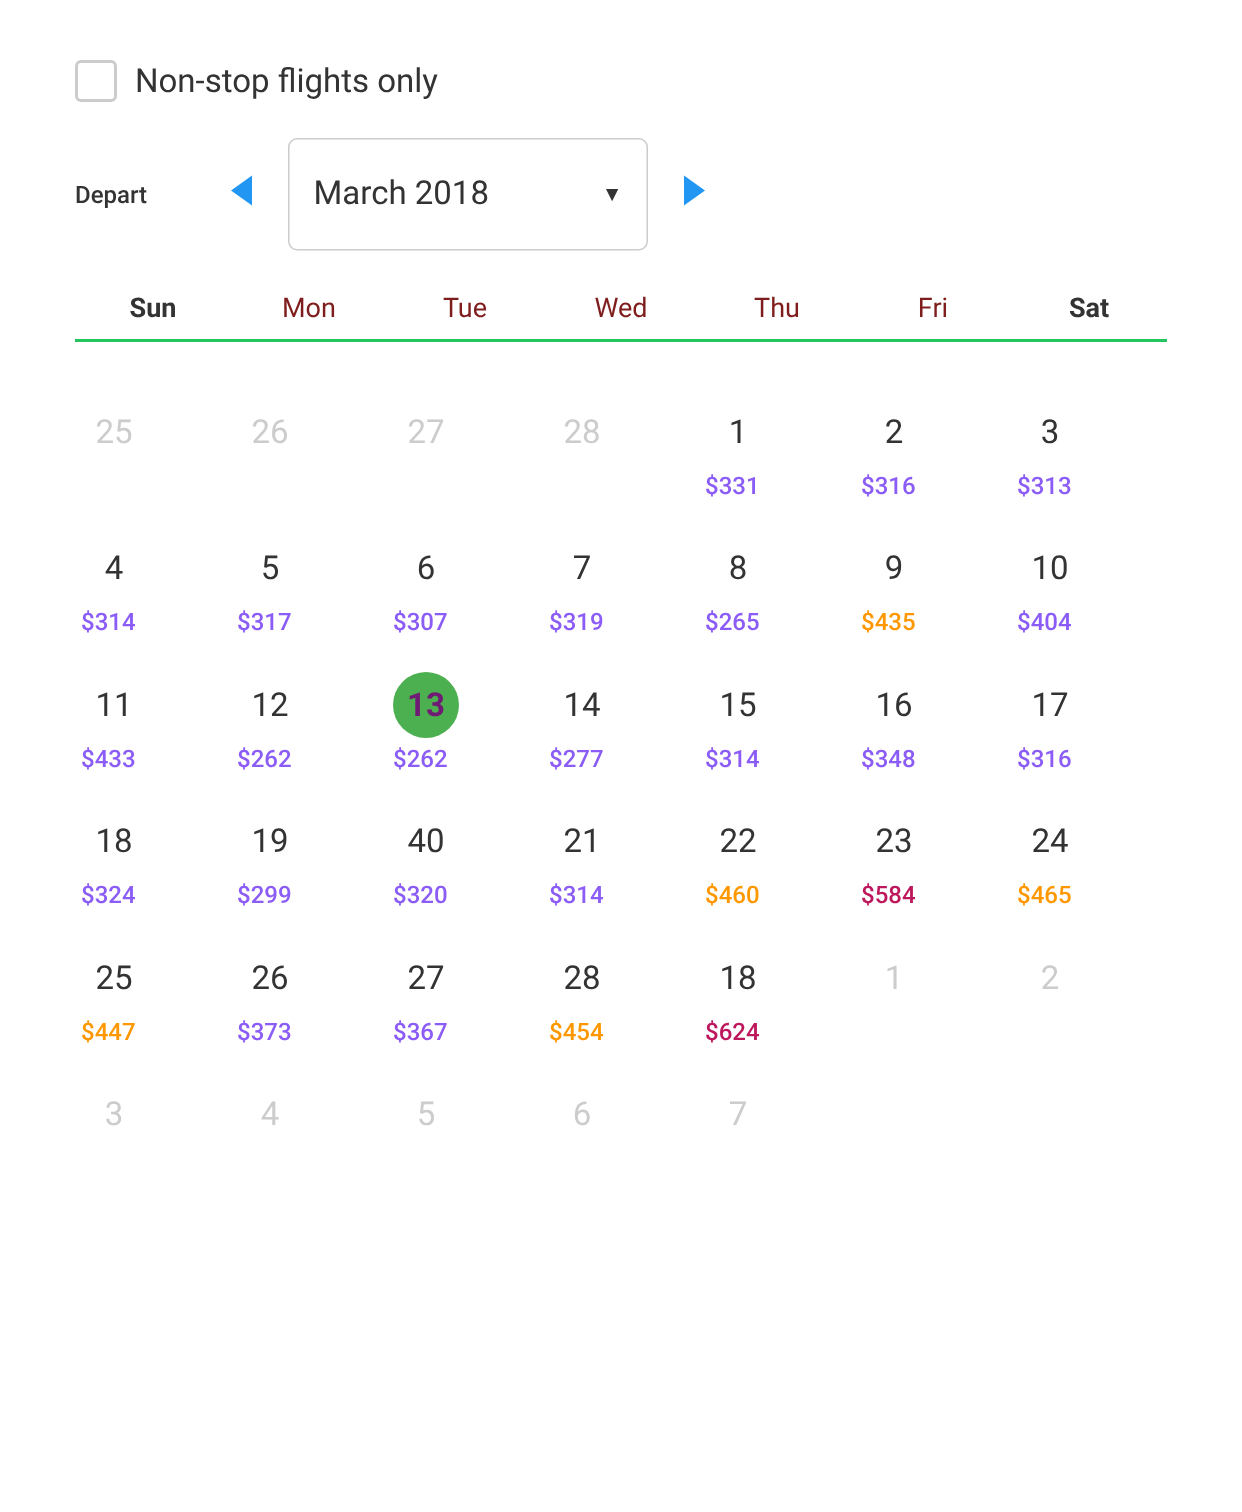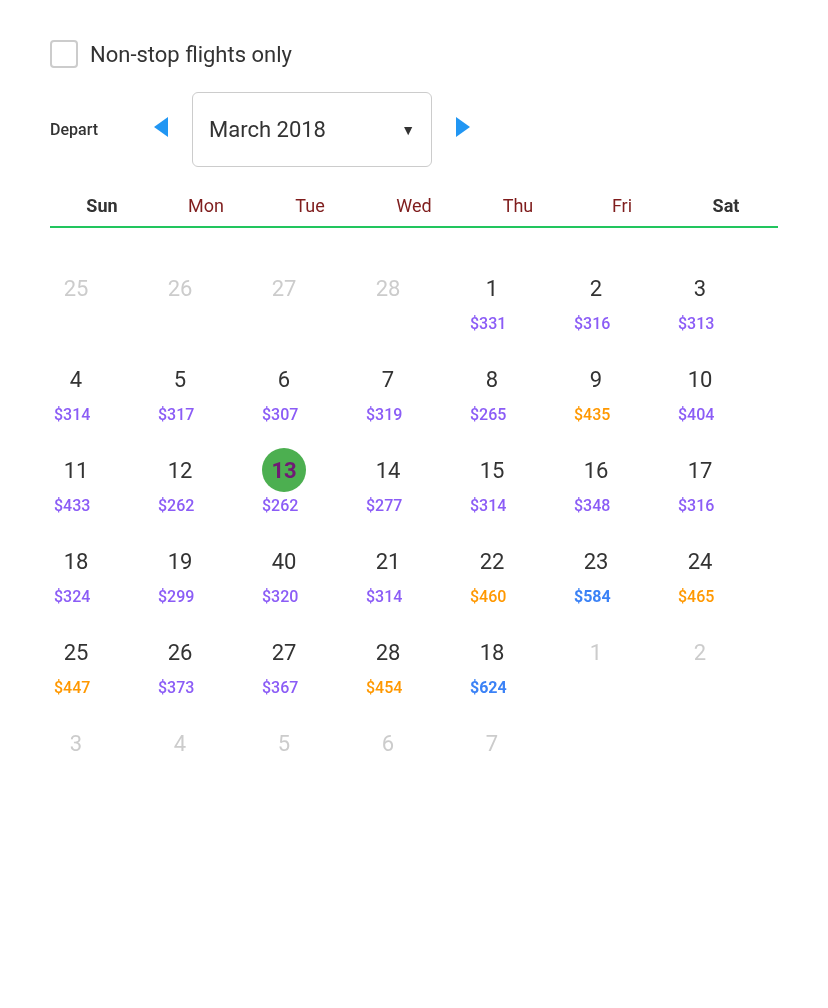--- a/index.html
+++ b/index.html
@@ -125,21 +125,21 @@
       background: #4CAF50;
       color: #701a75;
       font-weight: 700;
     }
     .price {
       font-size: 16px;
       font-weight: 500;
     }
     .price.green { color: #8b5cf6; }
     .price.orange { color: #FF9800; }
-    .price.red { color: #3b82f6; font-weight: bold; }
+    .price.red { color: #be185d; }
     .price.empty { visibility: hidden; }
 
     
     .arrow-left {
       width: 0;
       height: 0;
       border-top: 10px solid transparent;
       border-bottom: 10px solid transparent;
       border-right: 14px solid #2196F3;
       display: inline-block;

